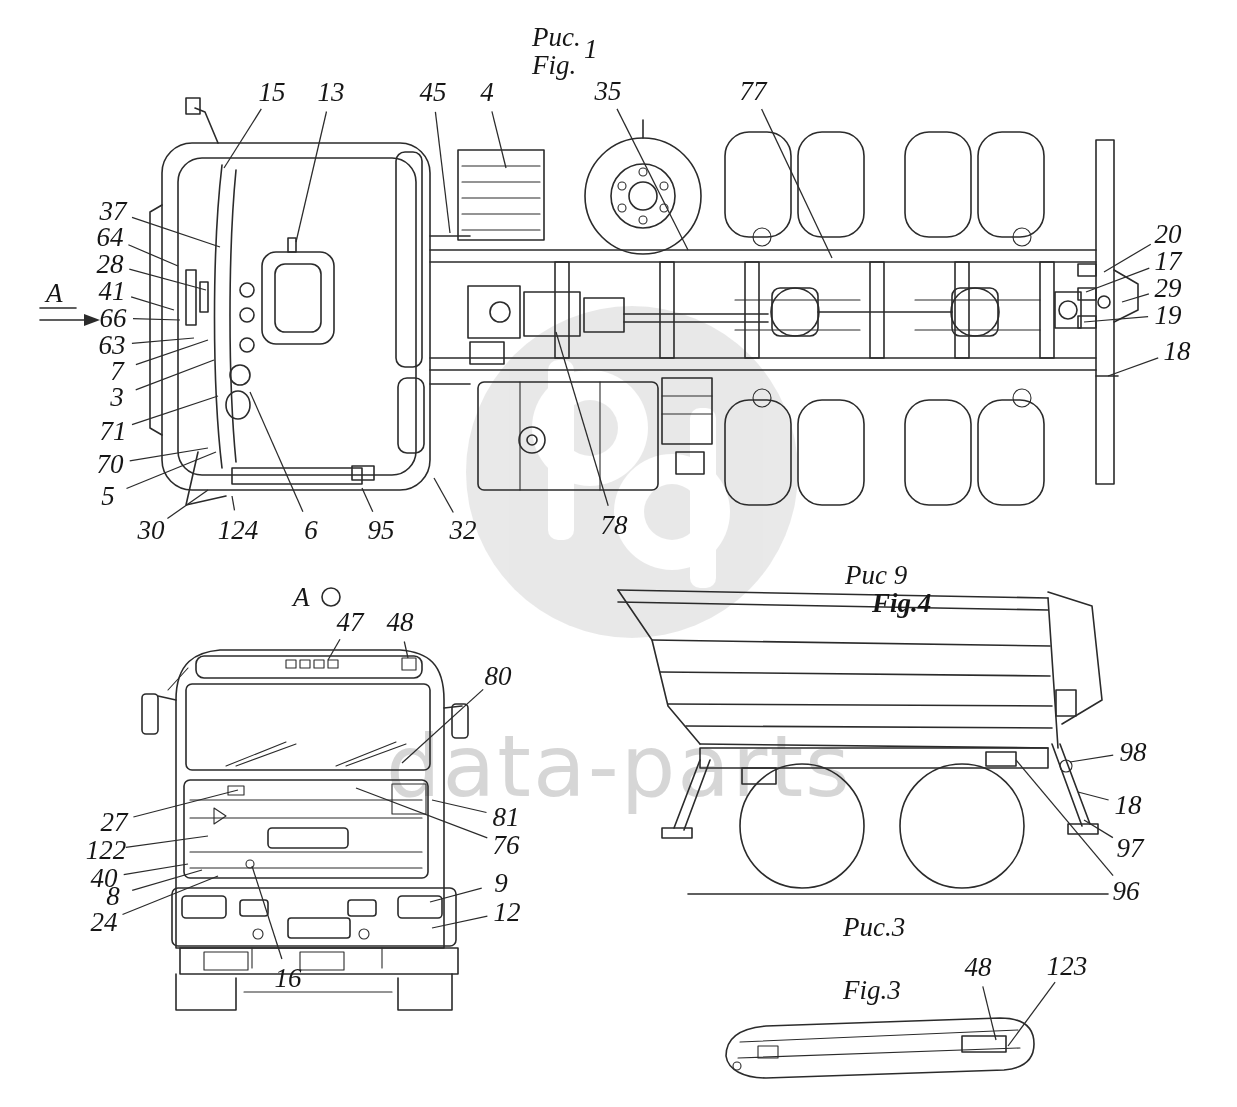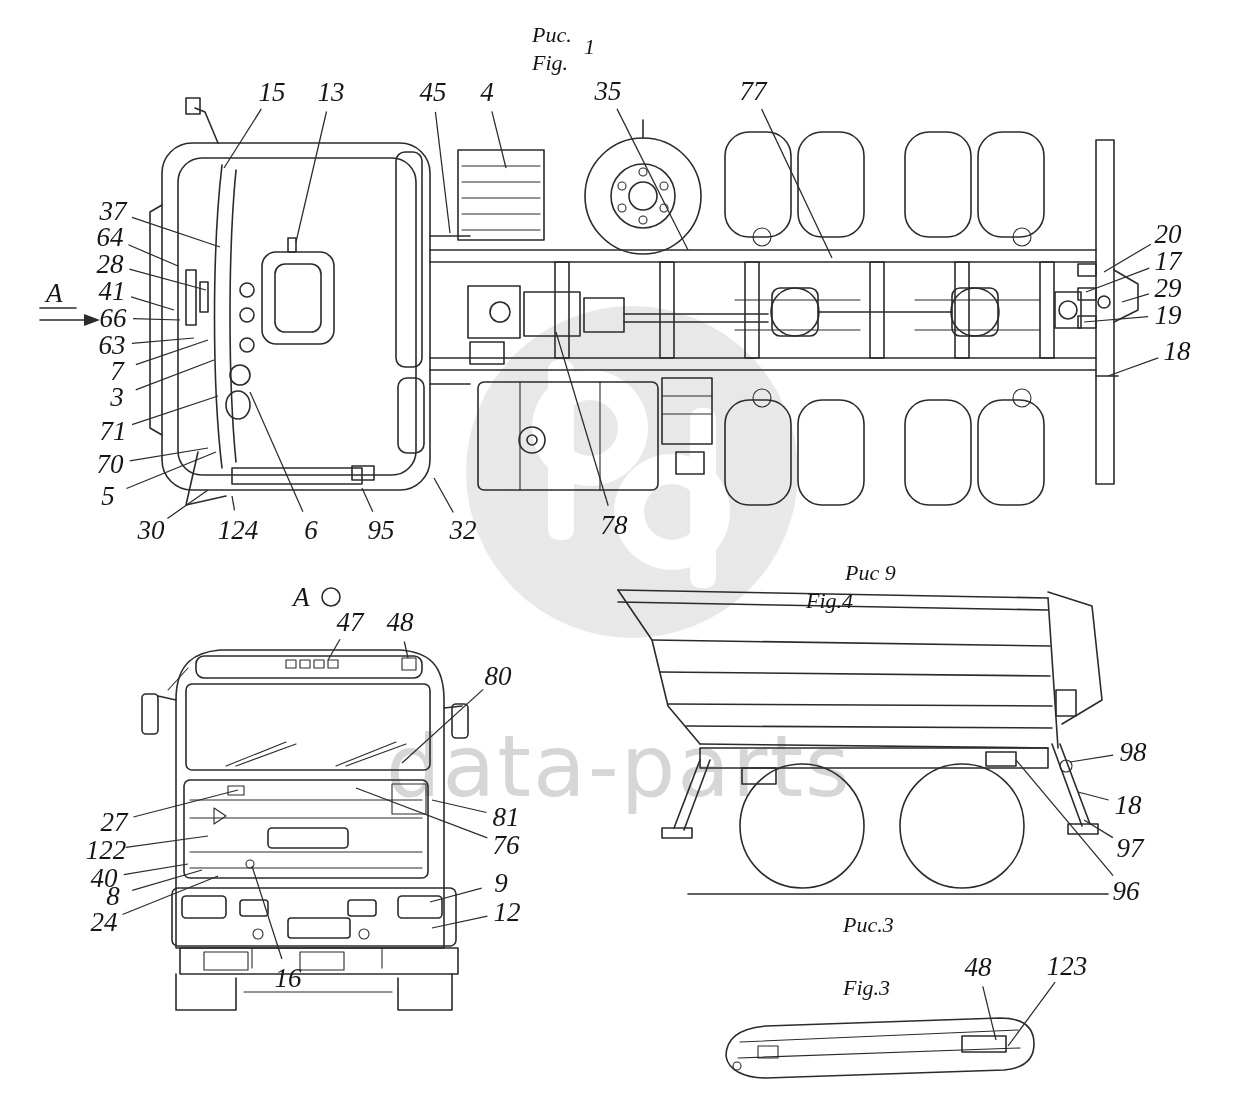--- a/index.html
+++ b/index.html
@@ -8,21 +8,21 @@
   svg.layer{position:absolute;left:0;top:0;width:1237px;height:1107px;}
   
   .art{stroke:#2b2b2b;fill:none;stroke-width:1.6;stroke-linecap:round;stroke-linejoin:round;}
   .art .thin{stroke-width:1.1;}
   .art .fill{fill:#2b2b2b;stroke:none;}
   
   #callout-layer text{font-family:"Liberation Serif",serif;font-style:italic;font-size:27px;
                       fill:#161616;text-anchor:middle;}
   #callout-layer line{stroke:#2b2b2b;stroke-width:1.25;}
   
-  .caption{position:absolute;font-style:italic;font-size:22px;color:#161616;white-space:nowrap;text-align:center;}
+  .caption{position:absolute;font-style:italic;font-size:27px;color:#161616;white-space:nowrap;text-align:center;}
   .marker{position:absolute;font-style:italic;font-size:27px;color:#161616;}
   
   .wm-text{position:absolute;left:386px;top:716px;font-family:"DejaVu Sans",sans-serif;
            font-size:86px;color:#cdcdcd;opacity:.8;letter-spacing:2px;}
 </style>
 </head>
 <body>
 
 <div id="stage">
 
@@ -342,21 +342,21 @@
       <text x="978" y="976">48</text>
       <line x1="1055.1" y1="982.1" x2="1008" y2="1046"></line>
       <text x="1067" y="975">123</text>
     </svg>
 
   <div class="caption" style="left:532px;top:22px;">Puc.</div>
   <div class="caption" style="left:532px;top:50px;font-style:italic;">Fig.</div>
   <div class="caption" style="left:584px;top:34px;">1</div>
 
   <div class="caption" style="left:845px;top:560px;">Puc 9</div>
-  <div class="caption" style="left:806px;top:588px;">Fig.4</div>
+  <div class="caption" style="left:872px;top:588px;font-weight:bold;">Fig.4</div>
 
   <div class="caption" style="left:843px;top:912px;">Puc.3</div>
   <div class="caption" style="left:843px;top:946px;margin-top:29px;">Fig.3</div>
 
   <div class="marker" style="left:46px;top:278px;">A</div>
   <div class="marker" style="left:293px;top:582px;">A</div>
 
 </div>
 
 </body></html>

